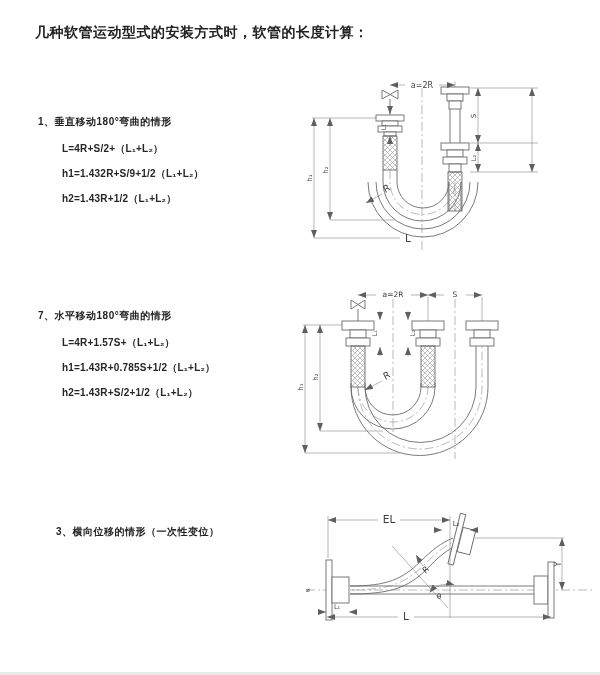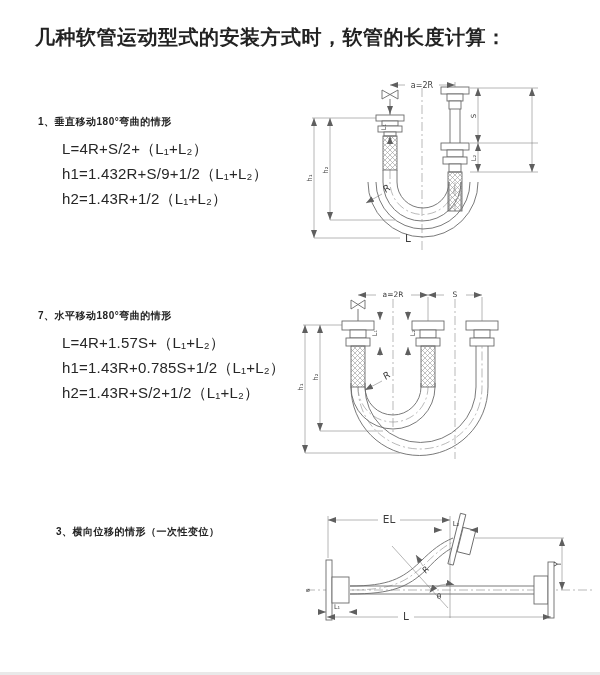--- a/index.html
+++ b/index.html
@@ -4,30 +4,30 @@
 <style>
   html,body{margin:0;padding:0;}
   body{
     width:600px;height:675px;position:relative;overflow:hidden;
     background:#ffffff;
     font-family:"Liberation Sans","DejaVu Sans",sans-serif;
     color:#1f1f1f;
   }
   .page-title{
     position:absolute;left:35px;top:24px;
-    font-size:20px;font-weight:700;letter-spacing:.5px;color:#222;
+    font-size:14px;font-weight:700;letter-spacing:.5px;color:#222;
   }
   .sec{position:absolute;left:38px;}
   .sec .sec-heading{
     margin:0;font-size:10px;font-weight:700;letter-spacing:.5px;
     line-height:20px;color:#222;
   }
   .sec .formulas{margin-top:7px;margin-left:24px;}
   .frm{
-    font-size:15px;font-weight:400;line-height:20px;margin:0 0 5px 0;
+    font-size:10px;font-weight:700;line-height:20px;margin:0 0 5px 0;
     letter-spacing:.2px;color:#262626;white-space:nowrap;
   }
   .diagram{position:absolute;}
   svg text{
     font-family:"DejaVu Sans","Liberation Sans",sans-serif;
     fill:#3d3d3d;
   }
   .scan-edge{position:absolute;left:0;right:0;bottom:0;height:3px;background:#e9e9e9;}
 </style>
 </head>

